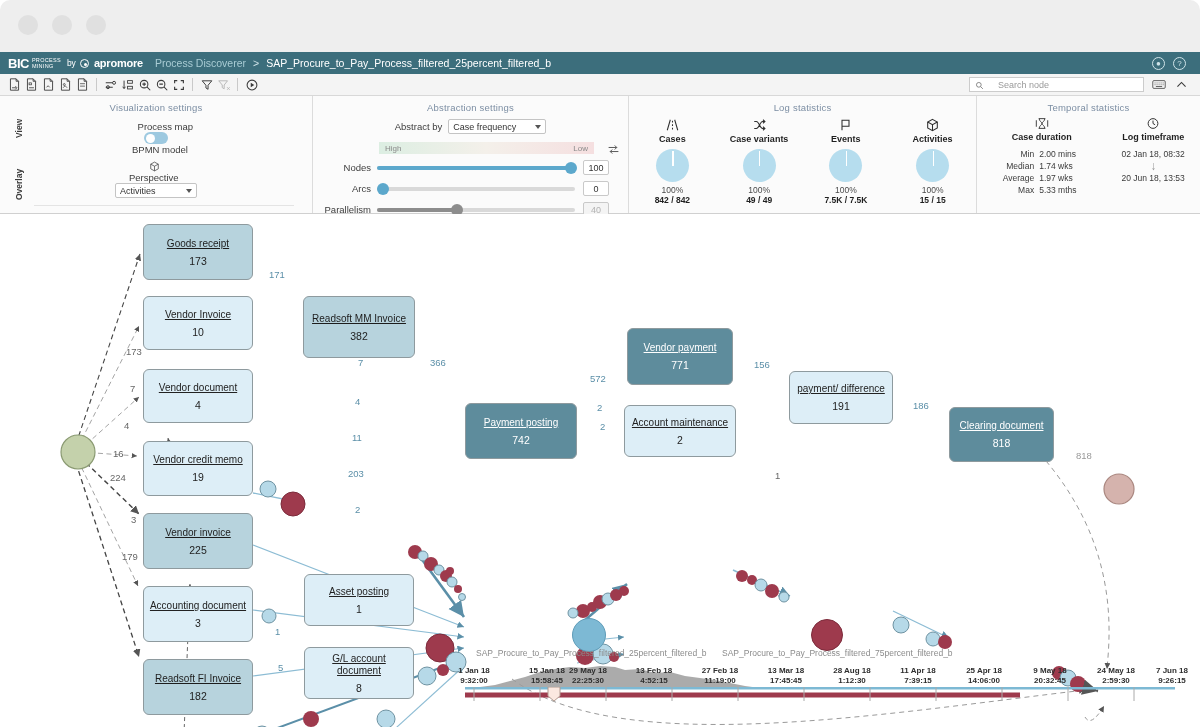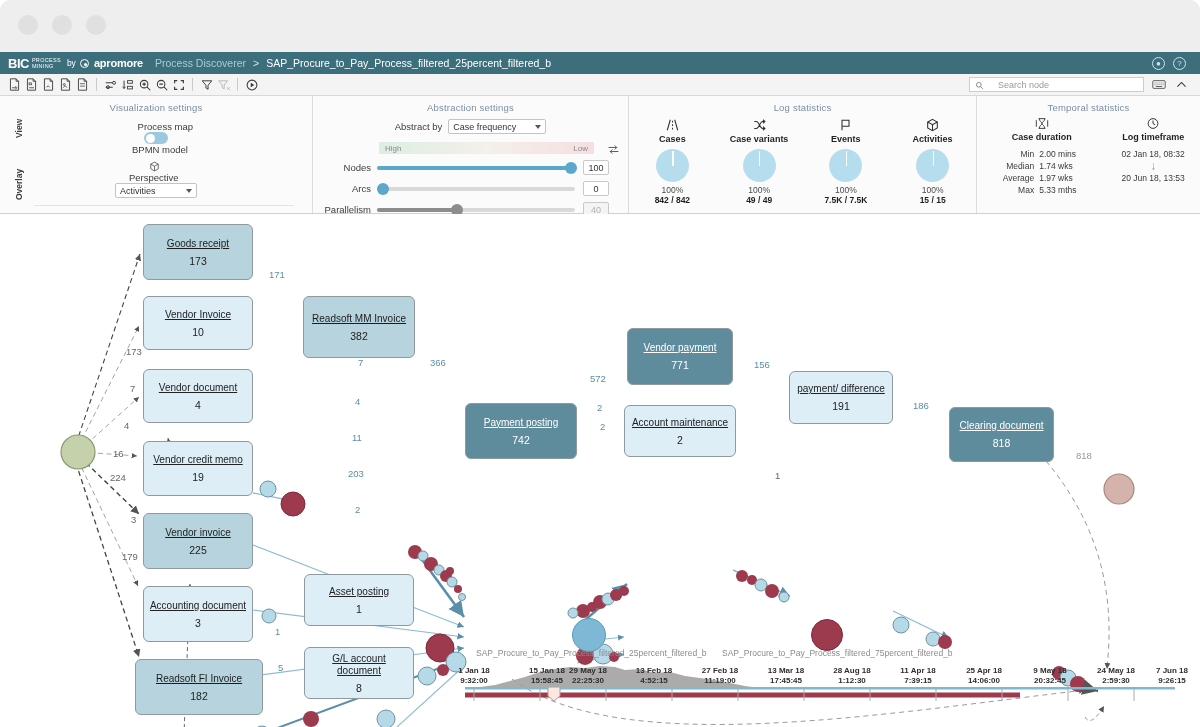--- a/index.html
+++ b/index.html
@@ -674,21 +674,21 @@
       <span class="cnt">19</span>
     </div>
     <div class="nodebox n-mid" style="left:143px;top:299px;width:110px;height:56px;">
       <span class="ttl">Vendor invoice</span>
       <span class="cnt">225</span>
     </div>
     <div class="nodebox n-light" style="left:143px;top:372px;width:110px;height:56px;">
       <span class="ttl">Accounting document</span>
       <span class="cnt">3</span>
     </div>
-    <div class="nodebox n-mid" style="left:135px;top:445px;width:128px;height:56px;">
+    <div class="nodebox n-mid" style="left:143px;top:445px;width:110px;height:56px;">
       <span class="ttl">Readsoft FI Invoice</span>
       <span class="cnt">182</span>
     </div>
     <div class="nodebox n-mid" style="left:303px;top:82px;width:112px;height:62px;">
       <span class="ttl">Readsoft MM Invoice</span>
       <span class="cnt">382</span>
     </div>
     <div class="nodebox n-light" style="left:304px;top:360px;width:110px;height:52px;">
       <span class="ttl">Asset posting</span>
       <span class="cnt">1</span>

